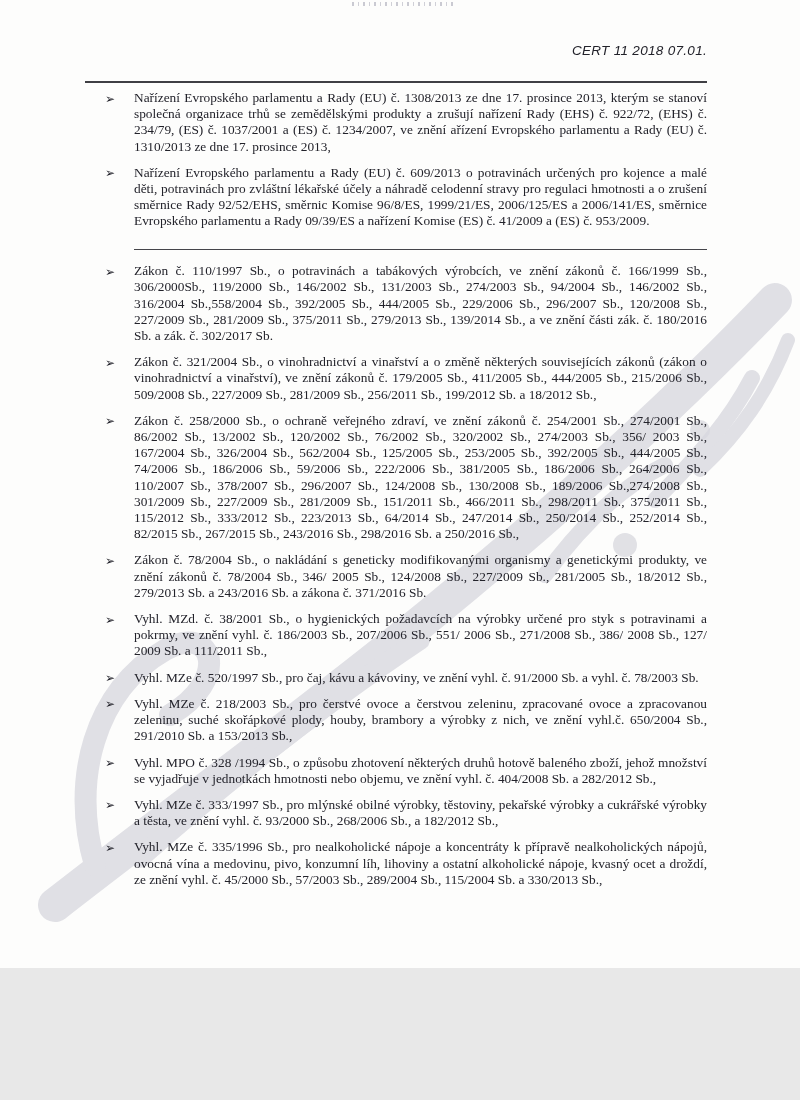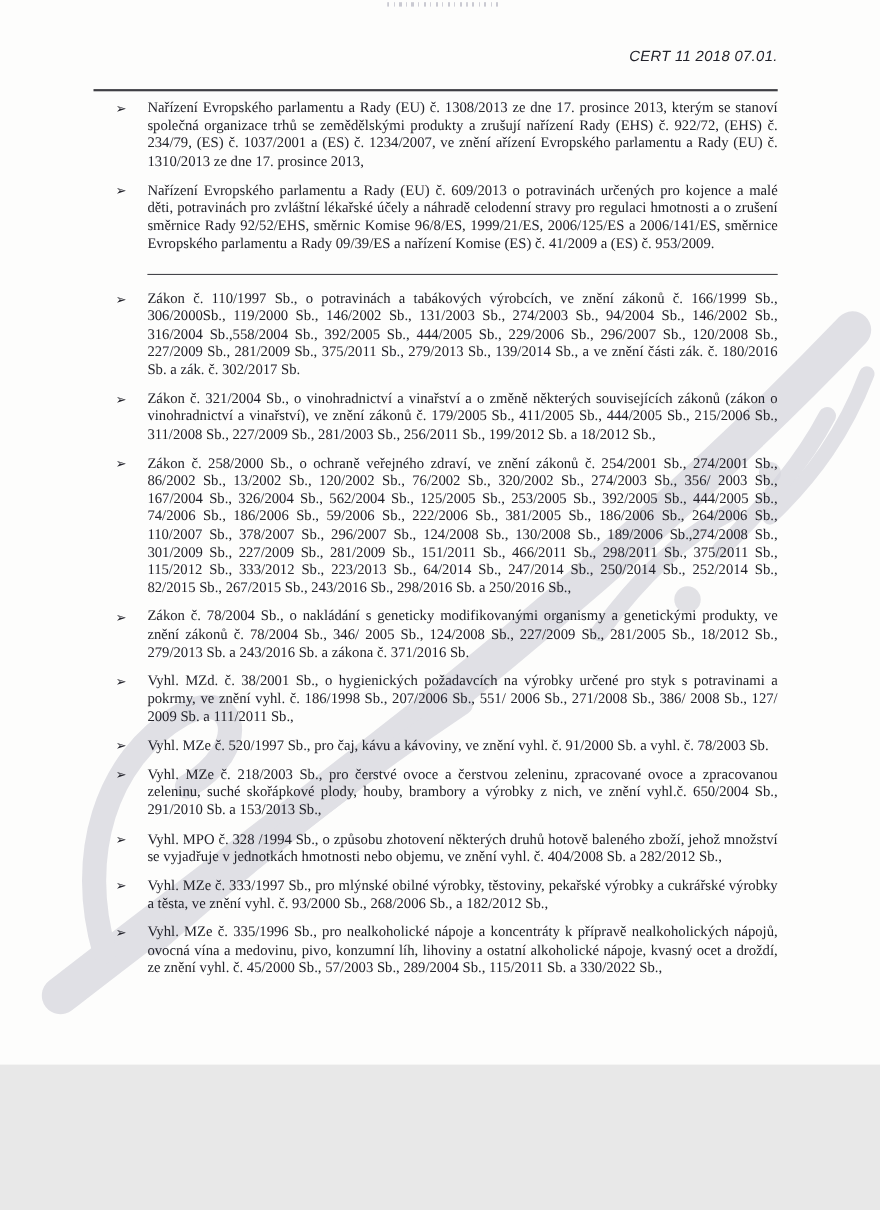--- a/index.html
+++ b/index.html
@@ -76,29 +76,29 @@
 
   <div class="header-code">CERT 11 2018 07.01.</div>
 
   <div class="rule rule-top"></div>
 
   <ol class="reg-list">
       <li class="reg-item"><span class="arrow">➢</span><span class="b">Nařízení Evropského parlamentu a Rady (EU) č. 1308/2013 </span><span>ze dne 17. prosince 2013, kterým se stanoví společná organizace trhů se zemědělskými produkty a zrušují nařízení Rady (EHS) č. 922/72, (EHS) č. 234/79, (ES) č. 1037/2001 a (ES) č. 1234/2007, ve znění ařízení Evropského parlamentu a Rady (EU) č. </span><span class="b">1310/2013</span><span> ze dne 17. prosince 2013,</span></li>
       <li class="reg-item"><span class="arrow">➢</span><span class="b">Nařízení Evropského parlamentu a Rady (EU) č. 609/2013</span><span> o potravinách určených pro kojence a malé děti, potravinách pro zvláštní lékařské účely a náhradě celodenní stravy pro regulaci hmotnosti a o zrušení směrnice Rady 92/52/EHS, směrnic Komise 96/8/ES, 1999/21/ES, 2006/125/ES a 2006/141/ES, směrnice Evropského parlamentu a Rady 09/39/ES a nařízení Komise (ES) č. 41/2009 a (ES) č. 953/2009.</span></li>
       <li class="rule-mid"></li>
       <li class="reg-item"><span class="arrow">➢</span><span class="b">Zákon č. 110/1997 Sb., o potravinách a tabákových výrobcích,</span><span> ve znění zákonů č. 166/1999 Sb., 306/2000Sb., 119/2000 Sb., 146/2002 Sb., 131/2003 Sb., 274/2003 Sb., 94/2004 Sb., 146/2002 Sb., 316/2004 Sb.,558/2004 Sb., 392/2005 Sb., 444/2005 Sb., 229/2006 Sb., 296/2007 Sb., 120/2008 Sb., 227/2009 Sb., 281/2009 Sb., 375/2011 Sb., 279/2013 Sb., 139/2014 Sb., a ve znění části zák. č. 180/2016 Sb. a </span><span class="b">zák. č. 302/2017 Sb.</span></li>
-      <li class="reg-item"><span class="arrow">➢</span><span class="b">Zákon č. 321/2004 Sb., o vinohradnictví a vinařství</span><span> a o změně některých souvisejících zákonů (zákon o vinohradnictví a vinařství), ve znění zákonů č. 179/2005 Sb., 411/2005 Sb., 444/2005 Sb., 215/2006 Sb., 311/2008 Sb., 227/2009 Sb., 281/2003 Sb., 256/2011 Sb., 199/2012 Sb. a 18/2012 Sb.,</span></li>
+      <li class="reg-item"><span class="arrow">➢</span><span class="b">Zákon č. 321/2004 Sb., o vinohradnictví a vinařství</span><span> a o změně některých souvisejících zákonů (zákon o vinohradnictví a vinařství), ve znění zákonů č. 179/2005 Sb., 411/2005 Sb., 444/2005 Sb., 215/2006 Sb., 509/2008 Sb., 227/2009 Sb., 281/2009 Sb., 256/2011 Sb., 199/2012 Sb. a 18/2012 Sb.,</span></li>
       <li class="reg-item"><span class="arrow">➢</span><span class="b">Zákon č. 258/2000 Sb., o ochraně veřejného zdraví</span><span>, ve znění zákonů č. 254/2001 Sb., 274/2001 Sb., 86/2002 Sb., 13/2002 Sb., 120/2002 Sb., 76/2002 Sb., 320/2002 Sb., 274/2003 Sb., 356/ 2003 Sb., 167/2004 Sb., 326/2004 Sb., 562/2004 Sb., 125/2005 Sb., 253/2005 Sb., 392/2005 Sb., 444/2005 Sb., 74/2006 Sb., 186/2006 Sb., 59/2006 Sb., 222/2006 Sb., 381/2005 Sb., 186/2006 Sb., 264/2006 Sb., 110/2007 Sb., 378/2007 Sb., 296/2007 Sb., 124/2008 Sb., 130/2008 Sb., 189/2006 Sb.,274/2008 Sb., 301/2009 Sb., 227/2009 Sb., 281/2009 Sb., 151/2011 Sb., 466/2011 Sb., 298/2011 Sb., 375/2011 Sb., 115/2012 Sb., 333/2012 Sb., 223/2013 Sb., 64/2014 Sb., 247/2014 Sb., 250/2014 Sb., 252/2014 Sb., 82/2015 Sb., 267/2015 Sb., 243/2016 Sb., 298/2016 Sb. a 250/2016 Sb.,</span></li>
       <li class="reg-item"><span class="arrow">➢</span><span class="b">Zákon č. 78/2004 Sb., o nakládání s geneticky modifikovanými organismy a genetickými produkty,</span><span> ve znění zákonů č. 78/2004 Sb., 346/ 2005 Sb., 124/2008 Sb., 227/2009 Sb., 281/2005 Sb., 18/2012 Sb., 279/2013 Sb. a 243/2016 Sb</span><span class="b">. a zákona č. 371/2016 Sb.</span></li>
-      <li class="reg-item"><span class="arrow">➢</span><span class="b">Vyhl. MZd. č. 38/2001 Sb., o hygienických požadavcích na výrobky určené pro styk s potravinami a pokrmy,</span><span> ve znění vyhl. č. 186/1998 Sb., 207/2006 Sb., 551/ 2006 Sb., 271/2008 Sb., 386/ 2008 Sb., 127/ 2009 Sb. a  111/2011 Sb.,</span></li>
+      <li class="reg-item"><span class="arrow">➢</span><span class="b">Vyhl. MZd. č. 38/2001 Sb., o hygienických požadavcích na výrobky určené pro styk s potravinami a pokrmy,</span><span> ve znění vyhl. č. 186/2003 Sb., 207/2006 Sb., 551/ 2006 Sb., 271/2008 Sb., 386/ 2008 Sb., 127/ 2009 Sb. a  111/2011 Sb.,</span></li>
       <li class="reg-item"><span class="arrow">➢</span><span class="b">Vyhl. MZe č. 520/1997 Sb., pro čaj, kávu a kávoviny</span><span>, ve znění vyhl. č. 91/2000 Sb. a vyhl. č. 78/2003 Sb.</span></li>
       <li class="reg-item"><span class="arrow">➢</span><span class="b">Vyhl. MZe č. 218/2003 Sb., pro čerstvé ovoce a čerstvou zeleninu, zpracované ovoce a zpracovanou zeleninu, suché skořápkové plody, houby, brambory a výrobky z nich</span><span>, ve znění vyhl.č. 650/2004 Sb., 291/2010 Sb. a 153/2013 Sb.,</span></li>
       <li class="reg-item"><span class="arrow">➢</span><span class="b">Vyhl. MPO č. 328 /1994 Sb., o způsobu zhotovení některých druhů hotově baleného zboží, jehož množství se vyjadřuje v jednotkách hmotnosti nebo objemu</span><span>, ve znění vyhl. č. 404/2008 Sb. a 282/2012 Sb.,</span></li>
       <li class="reg-item"><span class="arrow">➢</span><span class="b">Vyhl. MZe č. 333/1997 Sb., pro mlýnské obilné výrobky, těstoviny, pekařské výrobky a cukrářské výrobky a těsta</span><span>, ve znění vyhl. č. 93/2000 Sb., 268/2006 Sb., a 182/2012 Sb.,</span></li>
-      <li class="reg-item"><span class="arrow">➢</span><span class="b">Vyhl. MZe č. 335/1996 Sb., pro nealkoholické nápoje a koncentráty k přípravě nealkoholických nápojů, ovocná vína a medovinu, pivo, konzumní líh, lihoviny a ostatní alkoholické nápoje, kvasný ocet a droždí</span><span>, ze znění vyhl. č. 45/2000 Sb., 57/2003 Sb., 289/2004 Sb., 115/2011 Sb. a 330/2022 Sb.,</span></li>
+      <li class="reg-item"><span class="arrow">➢</span><span class="b">Vyhl. MZe č. 335/1996 Sb., pro nealkoholické nápoje a koncentráty k přípravě nealkoholických nápojů, ovocná vína a medovinu, pivo, konzumní líh, lihoviny a ostatní alkoholické nápoje, kvasný ocet a droždí</span><span>, ze znění vyhl. č. 45/2000 Sb., 57/2003 Sb., 289/2004 Sb., 115/2004 Sb. a 330/2013 Sb.,</span></li>
     </ol>
 
   <div class="rule rule-footer"></div>
 
   <div class="footer-text">
     <span>Stránka</span>
     <span class="b">3</span>
     <span>z</span>
     <span class="b">7</span>
   </div>

